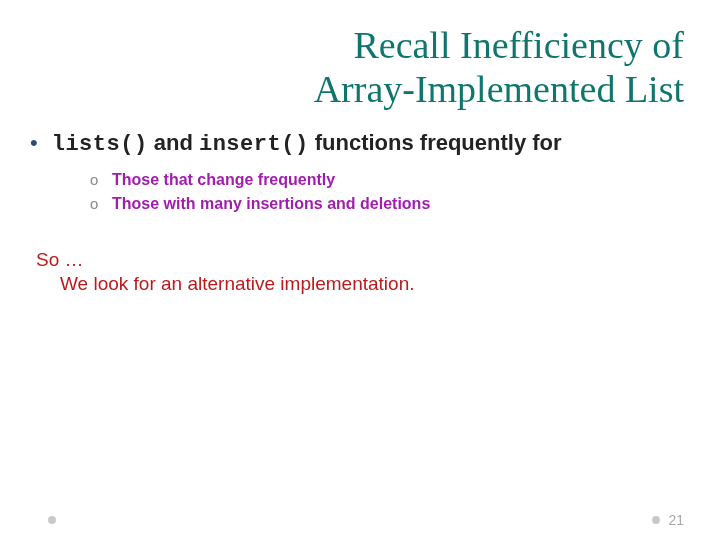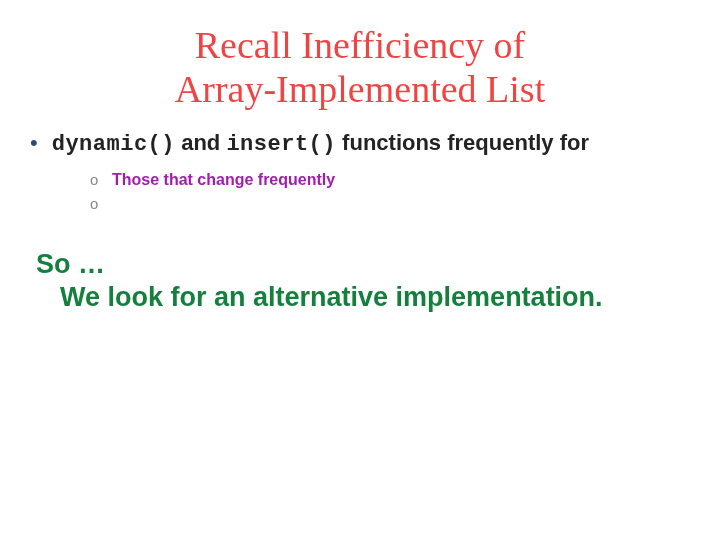--- a/index.html
+++ b/index.html
@@ -1,27 +1,27 @@
 <!DOCTYPE html>
 <html><head>
 <meta charset="utf-8">
 <style>
   * { margin: 0; padding: 0; box-sizing: border-box; }
   html, body { width: 720px; height: 540px; background: #fff; font-family: Arial, Helvetica, sans-serif; overflow: hidden; }
   .slide { position: relative; width: 720px; height: 540px; padding: 18px 36px 0 36px; }
-  .title { font-family: "Palatino Linotype", "Book Antiqua", Palatino, Georgia, serif; color: #ef4444; font-size: 38px; line-height: 1.15; text-align: center; margin-top: 6px; margin-bottom: 18px; font-weight: 400; }
+  .title { font-family: "Palatino Linotype", "Book Antiqua", Palatino, Georgia, serif; color: #0f766e; font-size: 38px; line-height: 1.15; text-align: right; margin-top: 6px; margin-bottom: 18px; font-weight: 400; }
   .bullet-row { display: flex; align-items: flex-start; }
   .bullet-dot { color: #2e4b77; font-size: 22px; line-height: 28px; margin-right: 14px; margin-left: -6px; }
   .bullet-text { color: #232323; font-size: 22px; line-height: 28px; font-weight: 600; }
   .bullet-text .mono { font-family: "Courier New", Courier, monospace; font-weight: 700; letter-spacing: 0.5px; }
   .sublist { margin-top: 10px; margin-left: 54px; }
   .sub-row { display: flex; align-items: flex-start; margin-bottom: 2px; }
   .sub-marker { color: #888; font-size: 15px; line-height: 22px; width: 22px; flex: 0 0 22px; }
   .sub-text { color: #a21caf; font-size: 16px; line-height: 22px; font-weight: 600; }
-  .para { margin-top: 34px; color: #15803d; font-size: 27px; font-weight: 700; }
+  .para { margin-top: 34px; color: #b91c1c; font-size: 19px; font-weight: 400; }
   .para-line1 { }
   .para-line2 { margin-left: 24px; margin-top: 2px; }
   .footer { position: absolute; bottom: 12px; left: 0; right: 0; height: 20px; }
   .footer-dot { position: absolute; width: 8px; height: 8px; border-radius: 50%; background: #c9c9c9; }
   .footer-dot.left { left: 48px; bottom: 4px; }
   .footer-dot.right { right: 60px; bottom: 4px; }
   .page-num { position: absolute; right: 36px; bottom: 0; color: #a8a8a8; font-size: 14px; }
 </style>
 </head>
 <body>
@@ -29,33 +29,39 @@
 <div class="slide">
 
   <div class="title">
     <span>Recall Inefficiency of</span><br>
     <span>Array-Implemented List</span>
   </div>
 
   <div class="bullet-row">
     <div class="bullet-dot">•</div>
     <div class="bullet-text">
-      <span class="mono">dynamic()</span><span> and </span><span class="mono">insert()</span><span> functions frequently for</span><br>
+      <span class="mono">lists()</span><span> and </span><span class="mono">insert()</span><span> functions frequently for</span><br>
     </div>
   </div>
 
   <div class="sublist">
     <div class="sub-row">
       <div class="sub-marker">o</div>
       <div class="sub-text">Those that change frequently</div>
     </div>
     <div class="sub-row">
       <div class="sub-marker">o</div>
+      <div class="sub-text">Those with many insertions and deletions</div>
     </div>
   </div>
 
   <div class="para">
     <div class="para-line1">So  …</div>
     <div class="para-line2">We look for an alternative implementation.</div>
   </div>
 
+  <div class="footer">
+    <div class="footer-dot left"></div>
+    <div class="footer-dot right"></div>
+    <div class="page-num">21</div>
+  </div>
 
 </div>
 
 </body></html>

